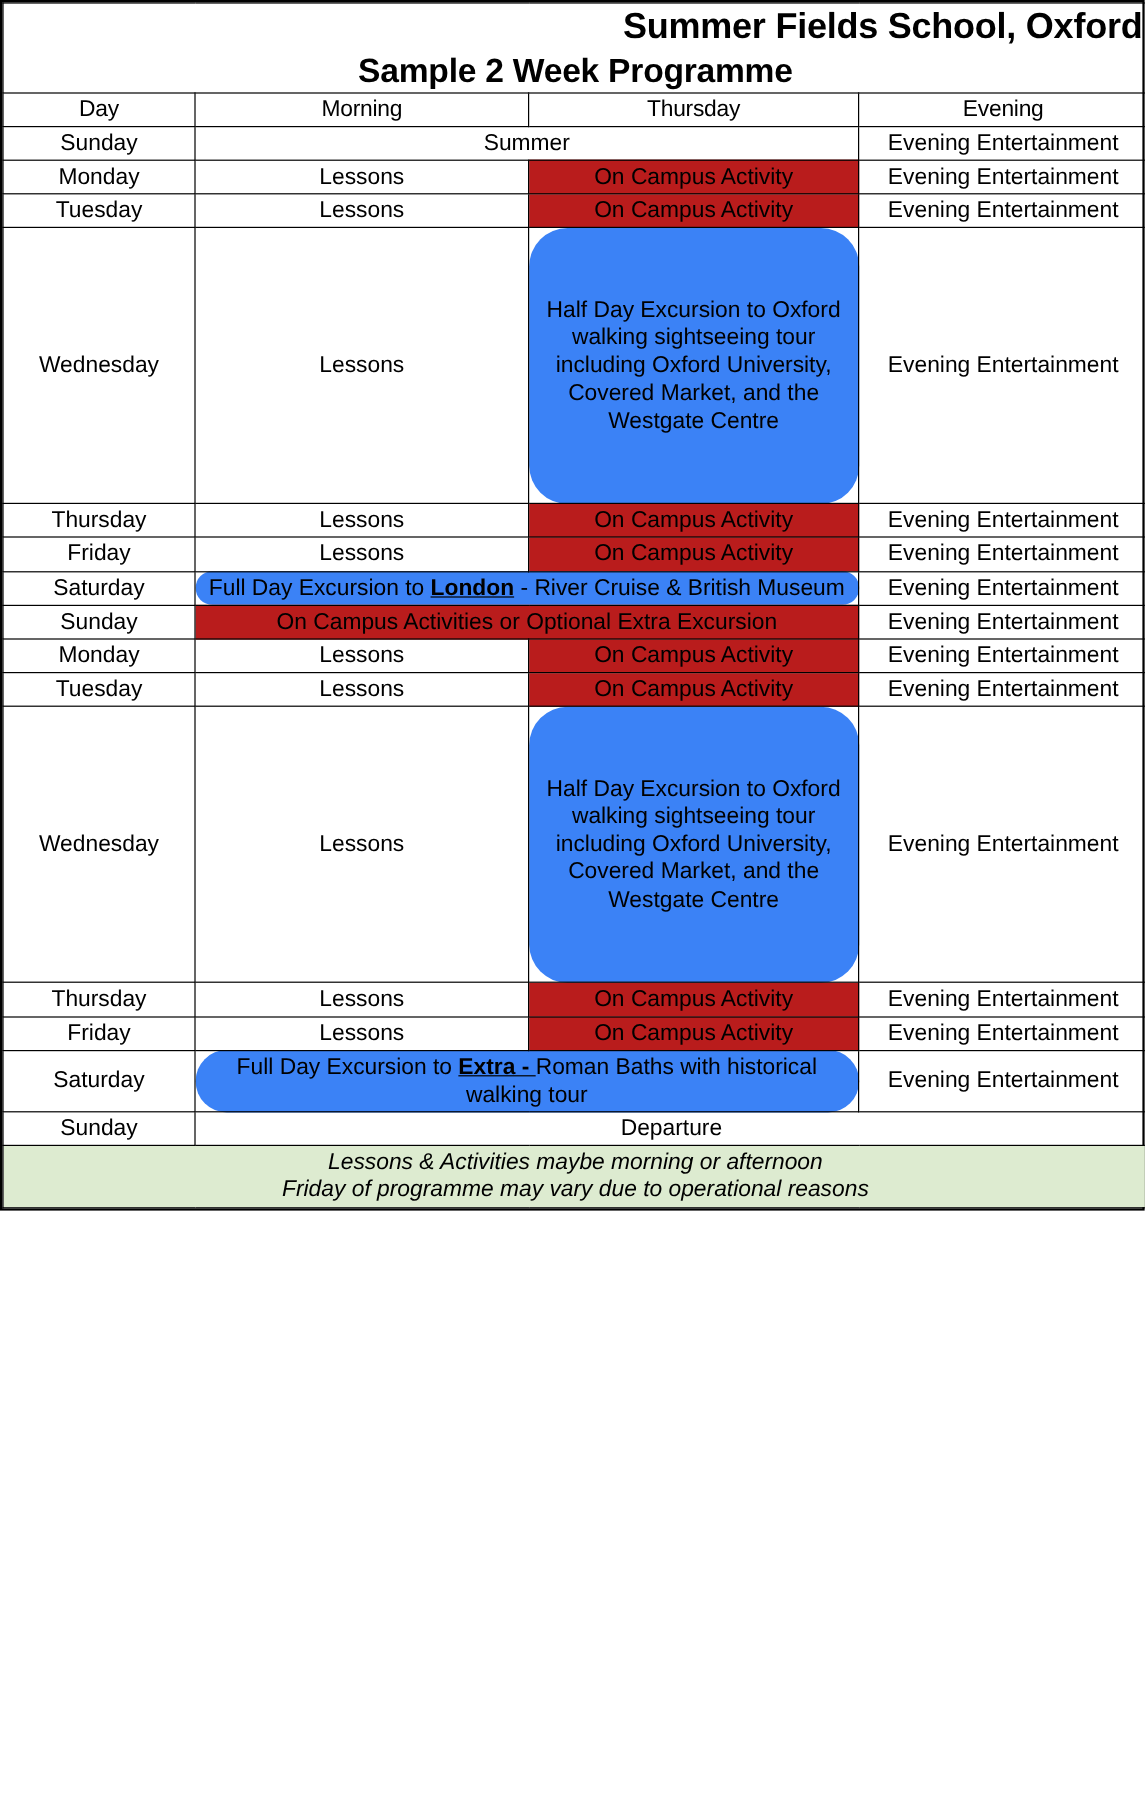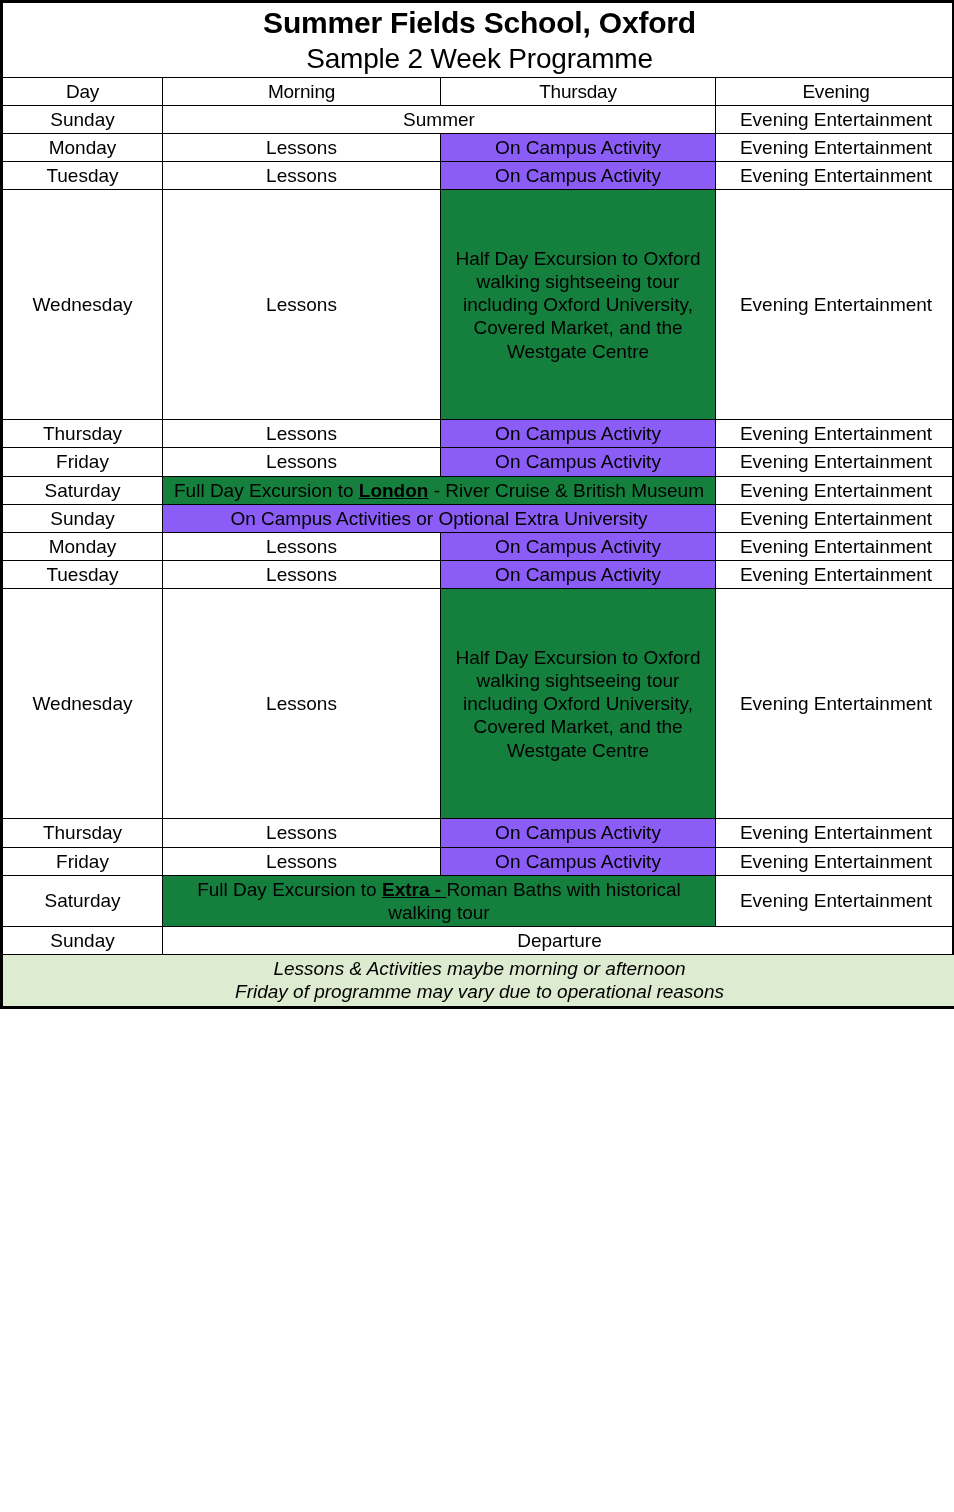--- a/index.html
+++ b/index.html
@@ -38,40 +38,41 @@
     border-left: none;
     border-right: none;
     padding: 2px 0 6px 0;
     text-align: center;
   }
   .title-line1 {
     font-size: 30px;
     font-weight: bold;
     letter-spacing: -0.2px;
     line-height: 1.22;
+    text-align: right;
   }
   .title-line2 {
     font-size: 28px;
-    font-weight: normal;
+    font-weight: bold;
     letter-spacing: -0.2px;
     line-height: 1.18;
   }
   thead th {
     font-size: 24px;
     font-weight: bold;
     letter-spacing: -0.2px;
     padding: 4px 2px;
   }
   col.c-day { width: 160px; }
   col.c-morn { width: 278px; }
   col.c-aft  { width: 275px; }
   col.c-eve  { width: 241px; }
 
-  .pink { background: #8b5cf6; }
-  .blue { background: #15803d; }
+  .pink { background: #b91c1c; }
+  .blue { background: #3b82f6; border-radius: 32px; }
 
   .footer-cell {
     background: #ddebd0;
     font-style: italic;
     font-size: 21px;
     line-height: 1.3;
     padding: 4px 0 6px 0;
     text-align: center;
     border: 1px solid #000;
   }
@@ -147,21 +148,21 @@
       </tr>
 
       <tr>
         <td class="h-day">Saturday</td>
         <td colspan="2" class="blue"><span>Full Day Excursion to </span><b>London</b><span> - River Cruise &amp; British Museum</span></td>
         <td>Evening Entertainment</td>
       </tr>
 
       <tr>
         <td class="h-day">Sunday</td>
-        <td colspan="2" class="pink">On Campus Activities or Optional Extra University</td>
+        <td colspan="2" class="pink">On Campus Activities or Optional Extra Excursion</td>
         <td>Evening Entertainment</td>
       </tr>
 
       <tr>
         <td class="h-day">Monday</td>
         <td>Lessons</td>
         <td class="pink">On Campus Activity</td>
         <td>Evening Entertainment</td>
       </tr>
 

